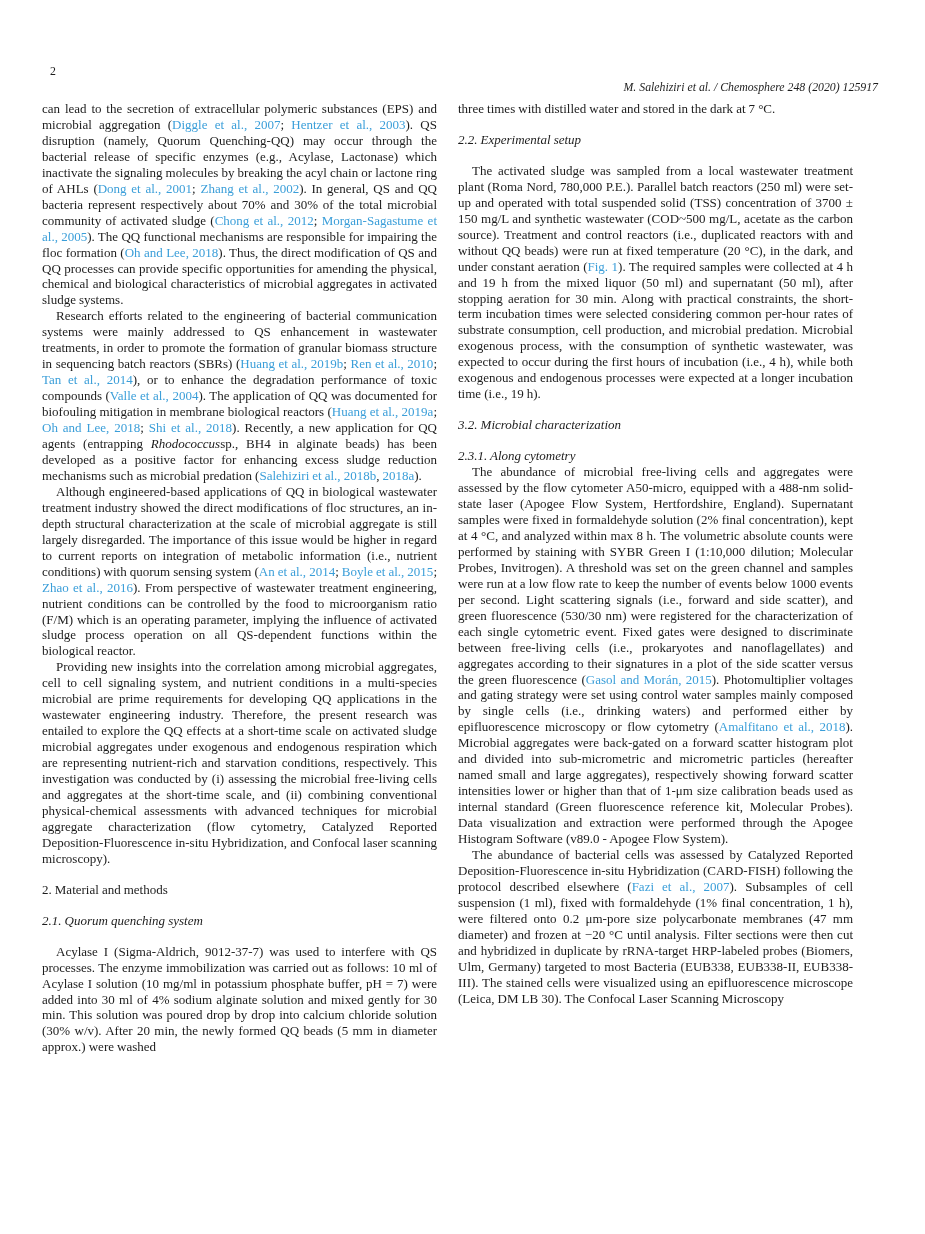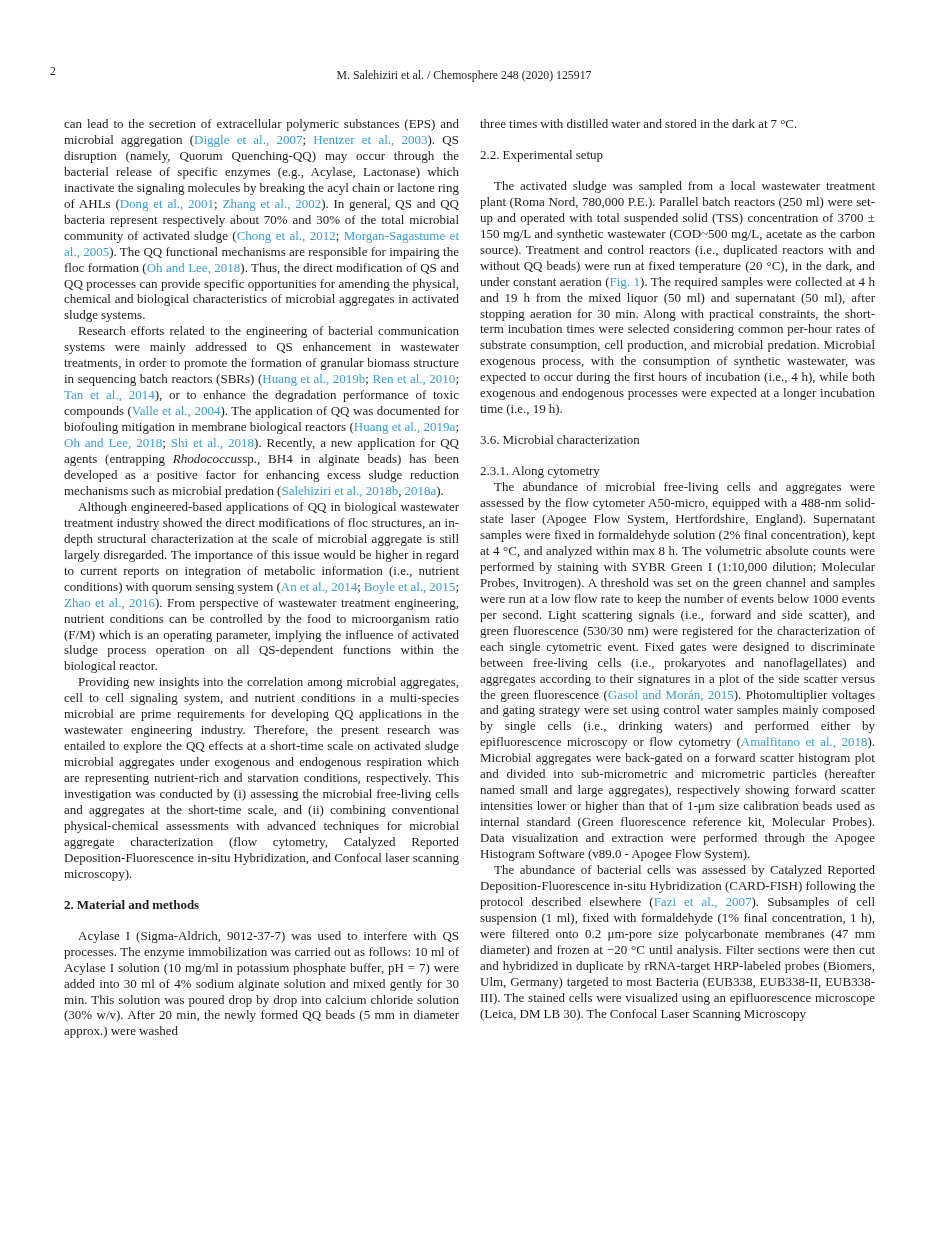--- a/index.html
+++ b/index.html
@@ -27,56 +27,57 @@
   }
   .pagenum {
     position: absolute;
     left: 0;
     top: 0;
   }
   .runhead {
     position: absolute;
     left: 0;
     right: 0;
-    top: 4px;
-    text-align: center;
+    top: 16px;
+    text-align: right;
+    font-style: italic;
   }
   .columns {
     position: absolute;
-    left: 64px;
+    left: 42px;
     top: 101px;
     width: 828px;
     display: flex;
     gap: 21px;
-    margin-top: 15px;
   }
   .col {
     width: 395px;
     font-size: 13px;
     line-height: 15.95px;
     text-align: justify;
     hyphens: auto;
     -webkit-hyphens: auto;
     word-spacing: -0.2px;
   }
   .col p {
     margin: 0;
     text-indent: 0;
   }
   .col p.indent {
     text-indent: 14px;
   }
   .col .h1 {
-    font-weight: 700;
+    font-weight: 400;
     font-style: normal;
     font-size: 13px;
     margin: 15px 0;
   }
   .col .h2 {
     font-weight: 400;
+    font-style: italic;
     font-size: 13px;
     margin: 15px 0;
   }
   .col .h2.tight {
     margin-bottom: 0;
   }
   a.cite {
     color: var(--link-color, #3a9ed9);
     text-decoration: none;
     cursor: pointer;
@@ -90,25 +91,26 @@
     <span class="pagenum">2</span>
     <span class="runhead">M. Salehiziri et al. / Chemosphere 248 (2020) 125917</span>
   </div>
   <div class="columns">
     <div class="col">
         <p>can lead to the secretion of extracellular polymeric substances (EPS) and microbial aggregation (<a class="cite">Diggle et al., 2007</a>; <a class="cite">Hentzer et al., 2003</a>). QS disruption (namely, Quorum Quenching-QQ) may occur through the bacterial release of specific enzymes (e.g., Acylase, Lactonase) which inactivate the signaling molecules by breaking the acyl chain or lactone ring of AHLs (<a class="cite">Dong et al., 2001</a>; <a class="cite">Zhang et al., 2002</a>). In general, QS and QQ bacteria represent respectively about 70% and 30% of the total microbial community of activated sludge (<a class="cite">Chong et al., 2012</a>; <a class="cite">Morgan-Sagastume et al., 2005</a>). The QQ functional mechanisms are responsible for impairing the floc formation (<a class="cite">Oh and Lee, 2018</a>). Thus, the direct modification of QS and QQ processes can provide specific opportunities for amending the physical, chemical and biological characteristics of microbial aggregates in activated sludge systems.</p>
         <p class="indent">Research efforts related to the engineering of bacterial communication systems were mainly addressed to QS enhancement in wastewater treatments, in order to promote the formation of granular biomass structure in sequencing batch reactors (SBRs) (<a class="cite">Huang et al., 2019b</a>; <a class="cite">Ren et al., 2010</a>; <a class="cite">Tan et al., 2014</a>), or to enhance the degradation performance of toxic compounds (<a class="cite">Valle et al., 2004</a>). The application of QQ was documented for biofouling mitigation in membrane biological reactors (<a class="cite">Huang et al., 2019a</a>; <a class="cite">Oh and Lee, 2018</a>; <a class="cite">Shi et al., 2018</a>). Recently, a new application for QQ agents (entrapping <i>Rhodococcus</i>sp., BH4 in alginate beads) has been developed as a positive factor for enhancing excess sludge reduction mechanisms such as microbial predation (<a class="cite">Salehiziri et al., 2018b</a>, <a class="cite">2018a</a>).</p>
         <p class="indent">Although engineered-based applications of QQ in biological wastewater treatment industry showed the direct modifications of floc structures, an in-depth structural characterization at the scale of microbial aggregate is still largely disregarded. The importance of this issue would be higher in regard to current reports on integration of metabolic information (i.e., nutrient conditions) with quorum sensing system (<a class="cite">An et al., 2014</a>; <a class="cite">Boyle et al., 2015</a>; <a class="cite">Zhao et al., 2016</a>). From perspective of wastewater treatment engineering, nutrient conditions can be controlled by the food to microorganism ratio (F/M) which is an operating parameter, implying the influence of activated sludge process operation on all QS-dependent functions within the biological reactor.</p>
         <p class="indent">Providing new insights into the correlation among microbial aggregates, cell to cell signaling system, and nutrient conditions in a multi-species microbial are prime requirements for developing QQ applications in the wastewater engineering industry. Therefore, the present research was entailed to explore the QQ effects at a short-time scale on activated sludge microbial aggregates under exogenous and endogenous respiration which are representing nutrient-rich and starvation conditions, respectively. This investigation was conducted by (i) assessing the microbial free-living cells and aggregates at the short-time scale, and (ii) combining conventional physical-chemical assessments with advanced techniques for microbial aggregate characterization (flow cytometry, Catalyzed Reported Deposition-Fluorescence in-situ Hybridization, and Confocal laser scanning microscopy).</p>
         <div class="h1">2. Material and methods</div>
+        <div class="h2">2.1. Quorum quenching system</div>
         <p class="indent">Acylase I (Sigma-Aldrich, 9012-37-7) was used to interfere with QS processes. The enzyme immobilization was carried out as follows: 10 ml of Acylase I solution (10 mg/ml in potassium phosphate buffer, pH = 7) were added into 30 ml of 4% sodium alginate solution and mixed gently for 30 min. This solution was poured drop by drop into calcium chloride solution (30% w/v). After 20 min, the newly formed QQ beads (5 mm in diameter approx.) were washed</p>
       </div>
     <div class="col">
         <p>three times with distilled water and stored in the dark at 7 °C.</p>
         <div class="h2">2.2. Experimental setup</div>
         <p class="indent">The activated sludge was sampled from a local wastewater treatment plant (Roma Nord, 780,000 P.E.). Parallel batch reactors (250 ml) were set-up and operated with total suspended solid (TSS) concentration of 3700 ± 150 mg/L and synthetic wastewater (COD~500 mg/L, acetate as the carbon source). Treatment and control reactors (i.e., duplicated reactors with and without QQ beads) were run at fixed temperature (20 °C), in the dark, and under constant aeration (<a class="cite">Fig. 1</a>). The required samples were collected at 4 h and 19 h from the mixed liquor (50 ml) and supernatant (50 ml), after stopping aeration for 30 min. Along with practical constraints, the short-term incubation times were selected considering common per-hour rates of substrate consumption, cell production, and microbial predation. Microbial exogenous process, with the consumption of synthetic wastewater, was expected to occur during the first hours of incubation (i.e., 4 h), while both exogenous and endogenous processes were expected at a longer incubation time (i.e., 19 h).</p>
-        <div class="h2">3.6. Microbial characterization</div>
+        <div class="h2">3.2. Microbial characterization</div>
         <div class="h2 tight">2.3.1. Along cytometry</div>
         <p class="indent">The abundance of microbial free-living cells and aggregates were assessed by the flow cytometer A50-micro, equipped with a 488-nm solid-state laser (Apogee Flow System, Hertfordshire, England). Supernatant samples were fixed in formaldehyde solution (2% final concentration), kept at 4 °C, and analyzed within max 8 h. The volumetric absolute counts were performed by staining with SYBR Green I (1:10,000 dilution; Molecular Probes, Invitrogen). A threshold was set on the green channel and samples were run at a low flow rate to keep the number of events below 1000 events per second. Light scattering signals (i.e., forward and side scatter), and green fluorescence (530/30 nm) were registered for the characterization of each single cytometric event. Fixed gates were designed to discriminate between free-living cells (i.e., prokaryotes and nanoflagellates) and aggregates according to their signatures in a plot of the side scatter versus the green fluorescence (<a class="cite">Gasol and Morán, 2015</a>). Photomultiplier voltages and gating strategy were set using control water samples mainly composed by single cells (i.e., drinking waters) and performed either by epifluorescence microscopy or flow cytometry (<a class="cite">Amalfitano et al., 2018</a>). Microbial aggregates were back-gated on a forward scatter histogram plot and divided into sub-micrometric and micrometric particles (hereafter named small and large aggregates), respectively showing forward scatter intensities lower or higher than that of 1-μm size calibration beads used as internal standard (Green fluorescence reference kit, Molecular Probes). Data visualization and extraction were performed through the Apogee Histogram Software (v89.0 - Apogee Flow System).</p>
         <p class="indent">The abundance of bacterial cells was assessed by Catalyzed Reported Deposition-Fluorescence in-situ Hybridization (CARD-FISH) following the protocol described elsewhere (<a class="cite">Fazi et al., 2007</a>). Subsamples of cell suspension (1 ml), fixed with formaldehyde (1% final concentration, 1 h), were filtered onto 0.2 μm-pore size polycarbonate membranes (47 mm diameter) and frozen at −20 °C until analysis. Filter sections were then cut and hybridized in duplicate by rRNA-target HRP-labeled probes (Biomers, Ulm, Germany) targeted to most Bacteria (EUB338, EUB338-II, EUB338- III). The stained cells were visualized using an epifluorescence microscope (Leica, DM LB 30). The Confocal Laser Scanning Microscopy</p>
       </div>
   </div>
 </div>
 
 </body></html>

